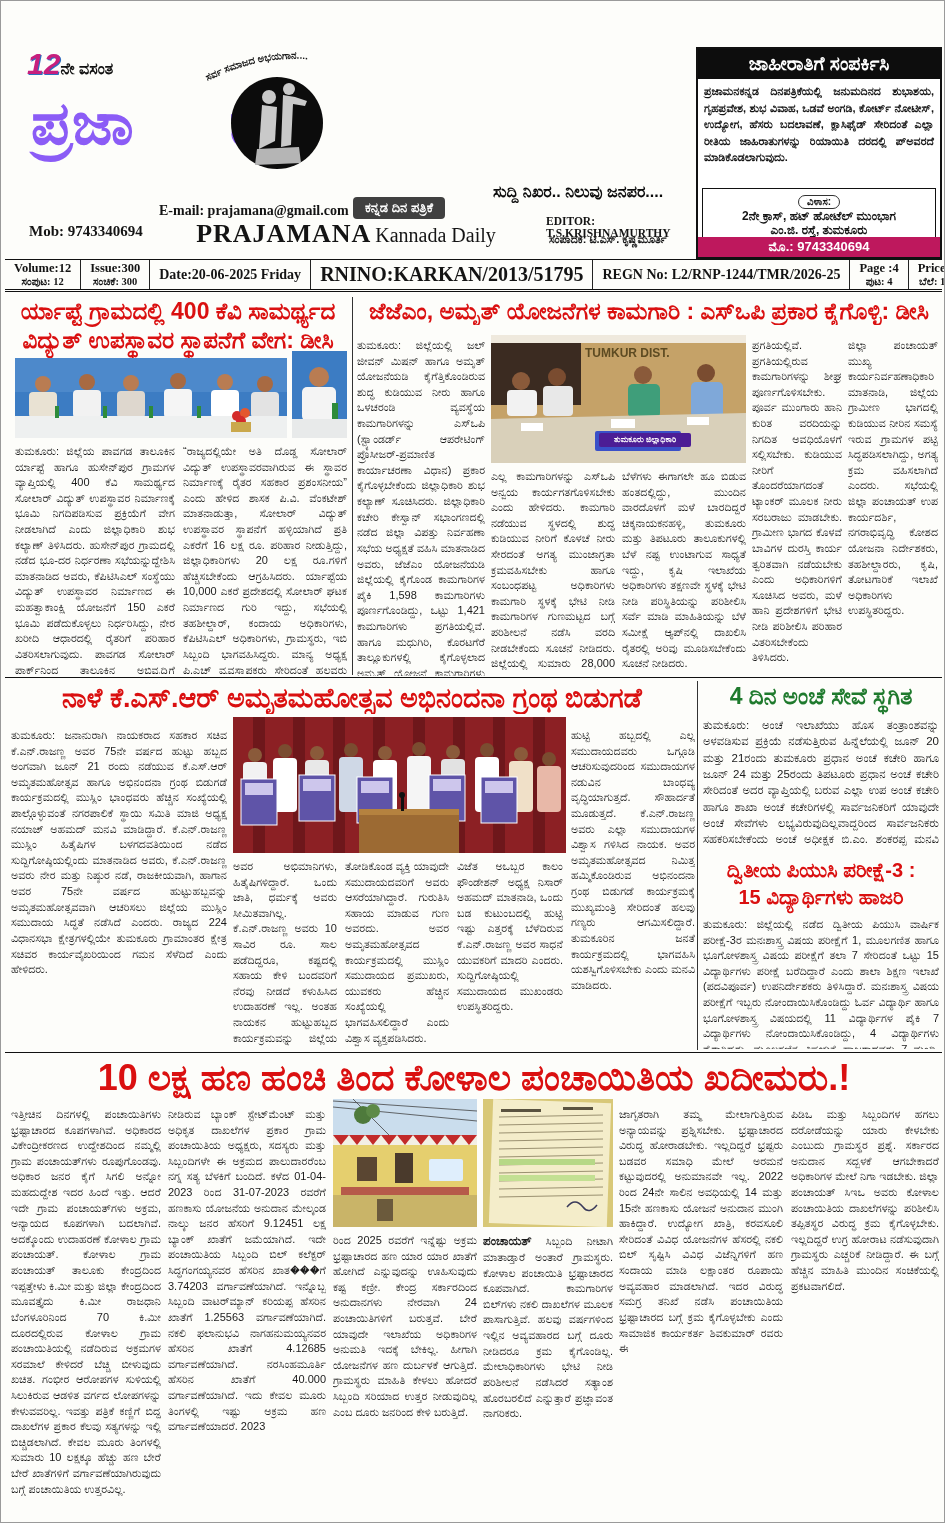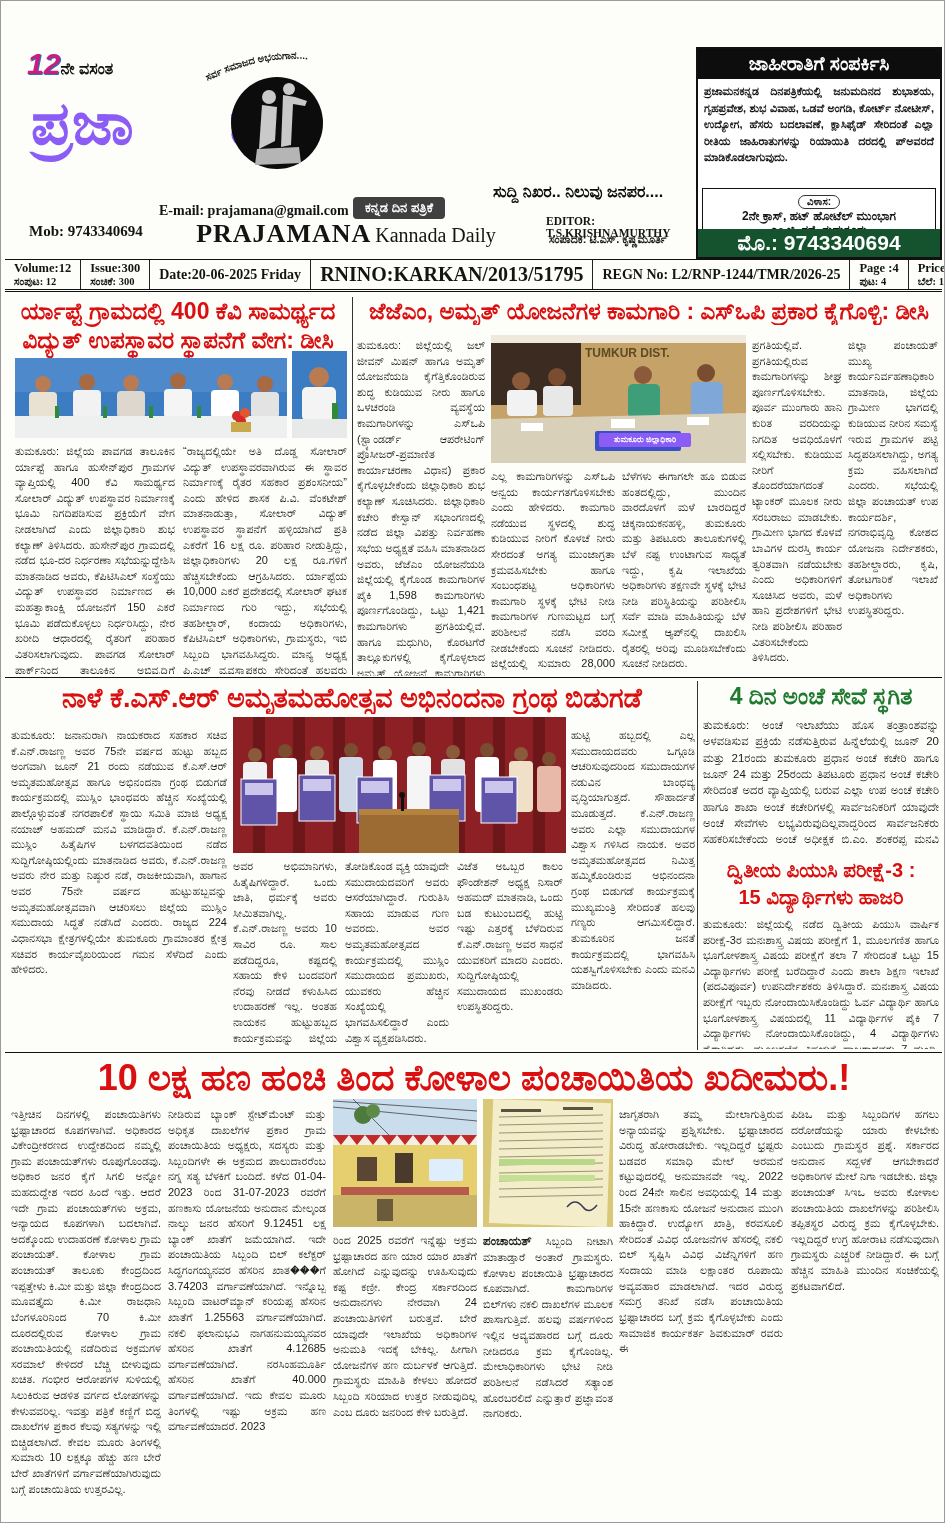--- a/index.html
+++ b/index.html
@@ -39,35 +39,35 @@
   
   .adbox{position:absolute;left:695px;top:46px;width:246px;height:212px;border:2px solid #111;
          background:#fff;box-sizing:border-box;}
   .adbox .hd{background:#0d0d0d;color:#fff;font-size:19px;font-weight:bold;text-align:center;
              padding:4px 0;}
   .adbox .bd{font-size:11px;font-weight:bold;line-height:1.5;text-align:justify;padding:4px 6px 2px 6px;}
   .adbox .addr{border:1.5px solid #111;margin:20px 4px;text-align:center;padding:2px 0 3px 0;}
   .adbox .addr .lbl{display:inline-block;border:1px solid #333;border-radius:8px;
                     padding:0 8px;font-size:10px;font-weight:bold;}
   .adbox .addr .l1{font-size:12px;font-weight:bold;}
-  .adbox .ft{background:#14532d;color:#fff;font-size:21px;font-weight:bold;text-align:center;
+  .adbox .ft{background:#be185d;color:#fff;font-size:13px;font-weight:bold;text-align:center;
              padding:2px 0;position:absolute;bottom:0;left:0;right:0;}
   
   .infobar{position:absolute;left:4px;top:258px;width:937px;height:33px;display:flex;
            align-items:stretch;border-top:1px solid #111;border-bottom:3px double #111;
            box-sizing:border-box;font-family:"Liberation Serif", serif;}
-  .infobar .cell{display:flex;flex-direction:column;justify-content:center;text-align:left;
+  .infobar .cell{display:flex;flex-direction:column;justify-content:center;text-align:center;
                  padding:1px 9px;border-left:1.5px solid #222;}
   .infobar .cell:first-child{border-left:none;}
   .infobar .l1{font-size:12.5px;font-weight:bold;white-space:nowrap;}
   .infobar .l2{font-size:10.5px;font-weight:bold;white-space:nowrap;}
   .infobar .single{font-size:14px;font-weight:bold;white-space:nowrap;}
   .photo{position:absolute;overflow:hidden;background:#e5e5e5;}
   .photo svg{display:block;}
-  .placard{position:absolute;background:#8b5cf6;color:#fff;font-size:8px;font-weight:bold;
+  .placard{position:absolute;background:#4c1d95;color:#fff;font-size:8px;font-weight:bold;
            text-align:center;border-radius:2px;padding:2px 4px;}
   .subhead-bold{font-weight:bold;font-size:12px;}
 </style>
 </head>
 <body>
 
 <div id="page">
 
   <div class="badge12">
     <span class="n">12</span><span class="t">ನೇ ವಸಂತ</span>

